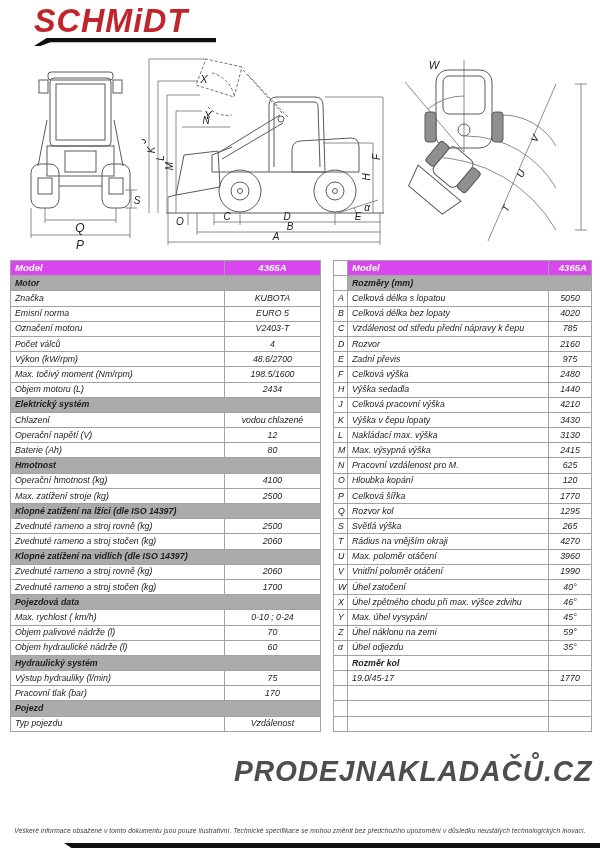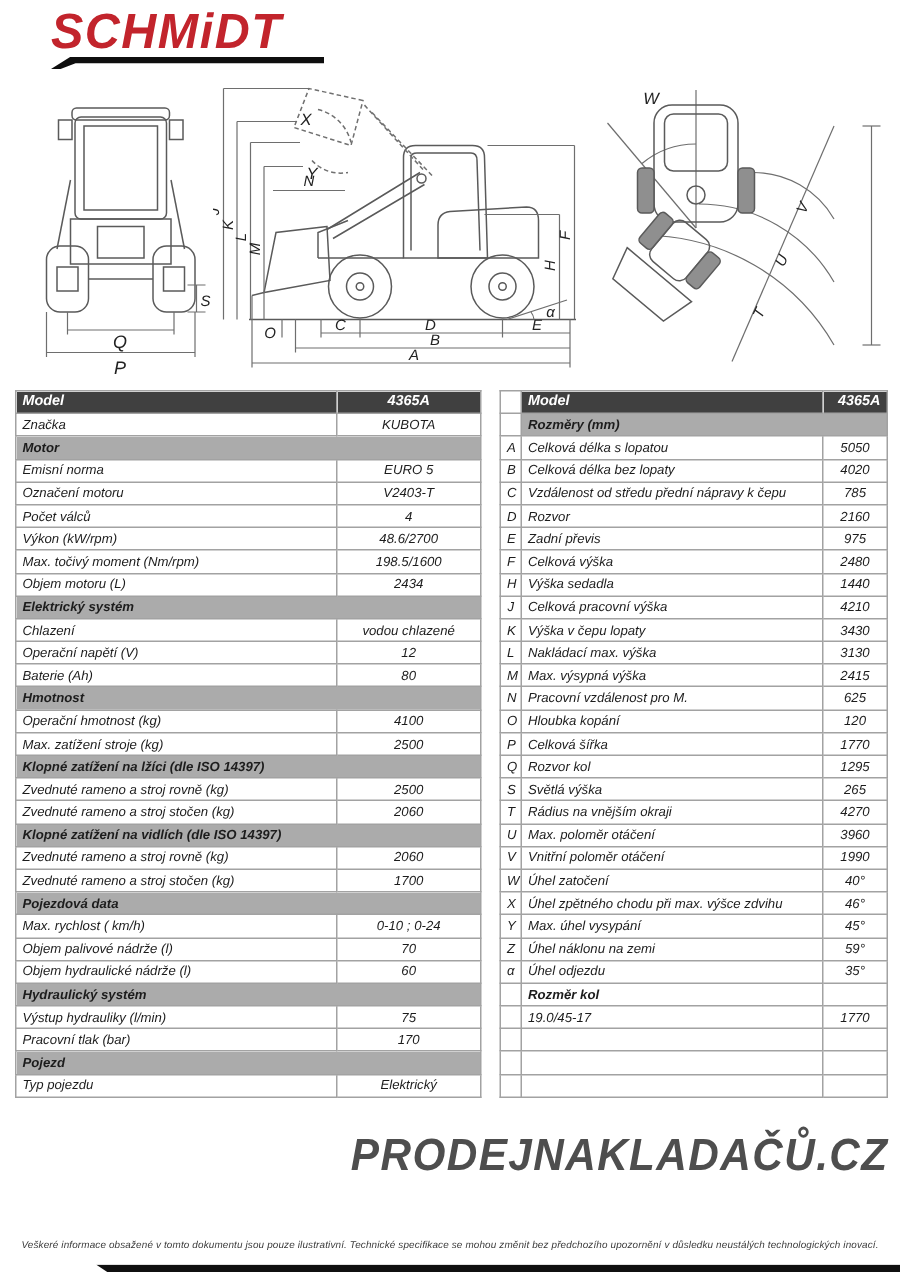--- a/index.html
+++ b/index.html
@@ -32,21 +32,21 @@
   #left-wrap{left:10px;width:311px;}
   #right-wrap{left:333px;width:259px;}
   table.spec-table{
     width:100%;border-collapse:collapse;table-layout:fixed;
     border:1.5px solid #7d7d7d;background:#fff;
   }
   table.spec-table td{
     border:1px solid #a2a2a2;height:14.2px;font-size:8.8px;line-height:1;
     padding:0 4px;color:#1c1c1c;overflow:hidden;white-space:nowrap;
   }
-  tr.model-row td{background:#404040;color:#ffffff;font-weight:bold;font-size:9.6px;}
+  tr.model-row td{background:#d946ef;color:#ffffff;font-weight:bold;font-size:9.6px;}
   tr.model-row td.blank-head{background:#ffffff;}
   td.section{background:#ababab;color:#111;font-weight:bold;font-size:9.6px;}
   td.blank-head{background:#ffffff;}
   td.sublabel{font-weight:bold;font-size:9.2px;}
   td.letter{text-align:center;padding:0 1px;}
   td.val-c{text-align:center;}
   td.val-r{text-align:center;padding-right:5px;}
   td.val-ch{text-align:center;}
   td.val-rh{text-align:right;padding-right:4px;}
   
@@ -220,27 +220,27 @@
       <colgroup>
           <col class="c-label">
           <col class="c-val">
         </colgroup>
       <tbody id="left-body">
           <tr class="model-row">
             <td class="mlabel">Model</td>
             <td class="val-ch">4365A</td>
           </tr>
           <tr>
+            <td class="section" colspan="2">Motor</td>
+          </tr>
+          <tr>
             <td>Značka</td>
             <td class="val-c">KUBOTA</td>
           </tr>
           <tr>
-            <td class="section" colspan="2">Motor</td>
-          </tr>
-          <tr>
             <td>Emisní norma</td>
             <td class="val-c">EURO 5</td>
           </tr>
           <tr>
             <td>Označení motoru</td>
             <td class="val-c">V2403-T</td>
           </tr>
           <tr>
             <td>Počet válců</td>
             <td class="val-c">4</td>
@@ -329,21 +329,21 @@
           </tr>
           <tr>
             <td>Pracovní tlak (bar)</td>
             <td class="val-c">170</td>
           </tr>
           <tr>
             <td class="section" colspan="2">Pojezd</td>
           </tr>
           <tr>
             <td>Typ pojezdu</td>
-            <td class="val-c">Elektrický</td>
+            <td class="val-c">Vzdálenost</td>
           </tr>
         </tbody>
     </table>
   </div>
 
   <div class="tbl-wrap" id="right-wrap">
     <table class="spec-table" id="right-table">
       <colgroup>
           <col class="c-letter">
           <col>

